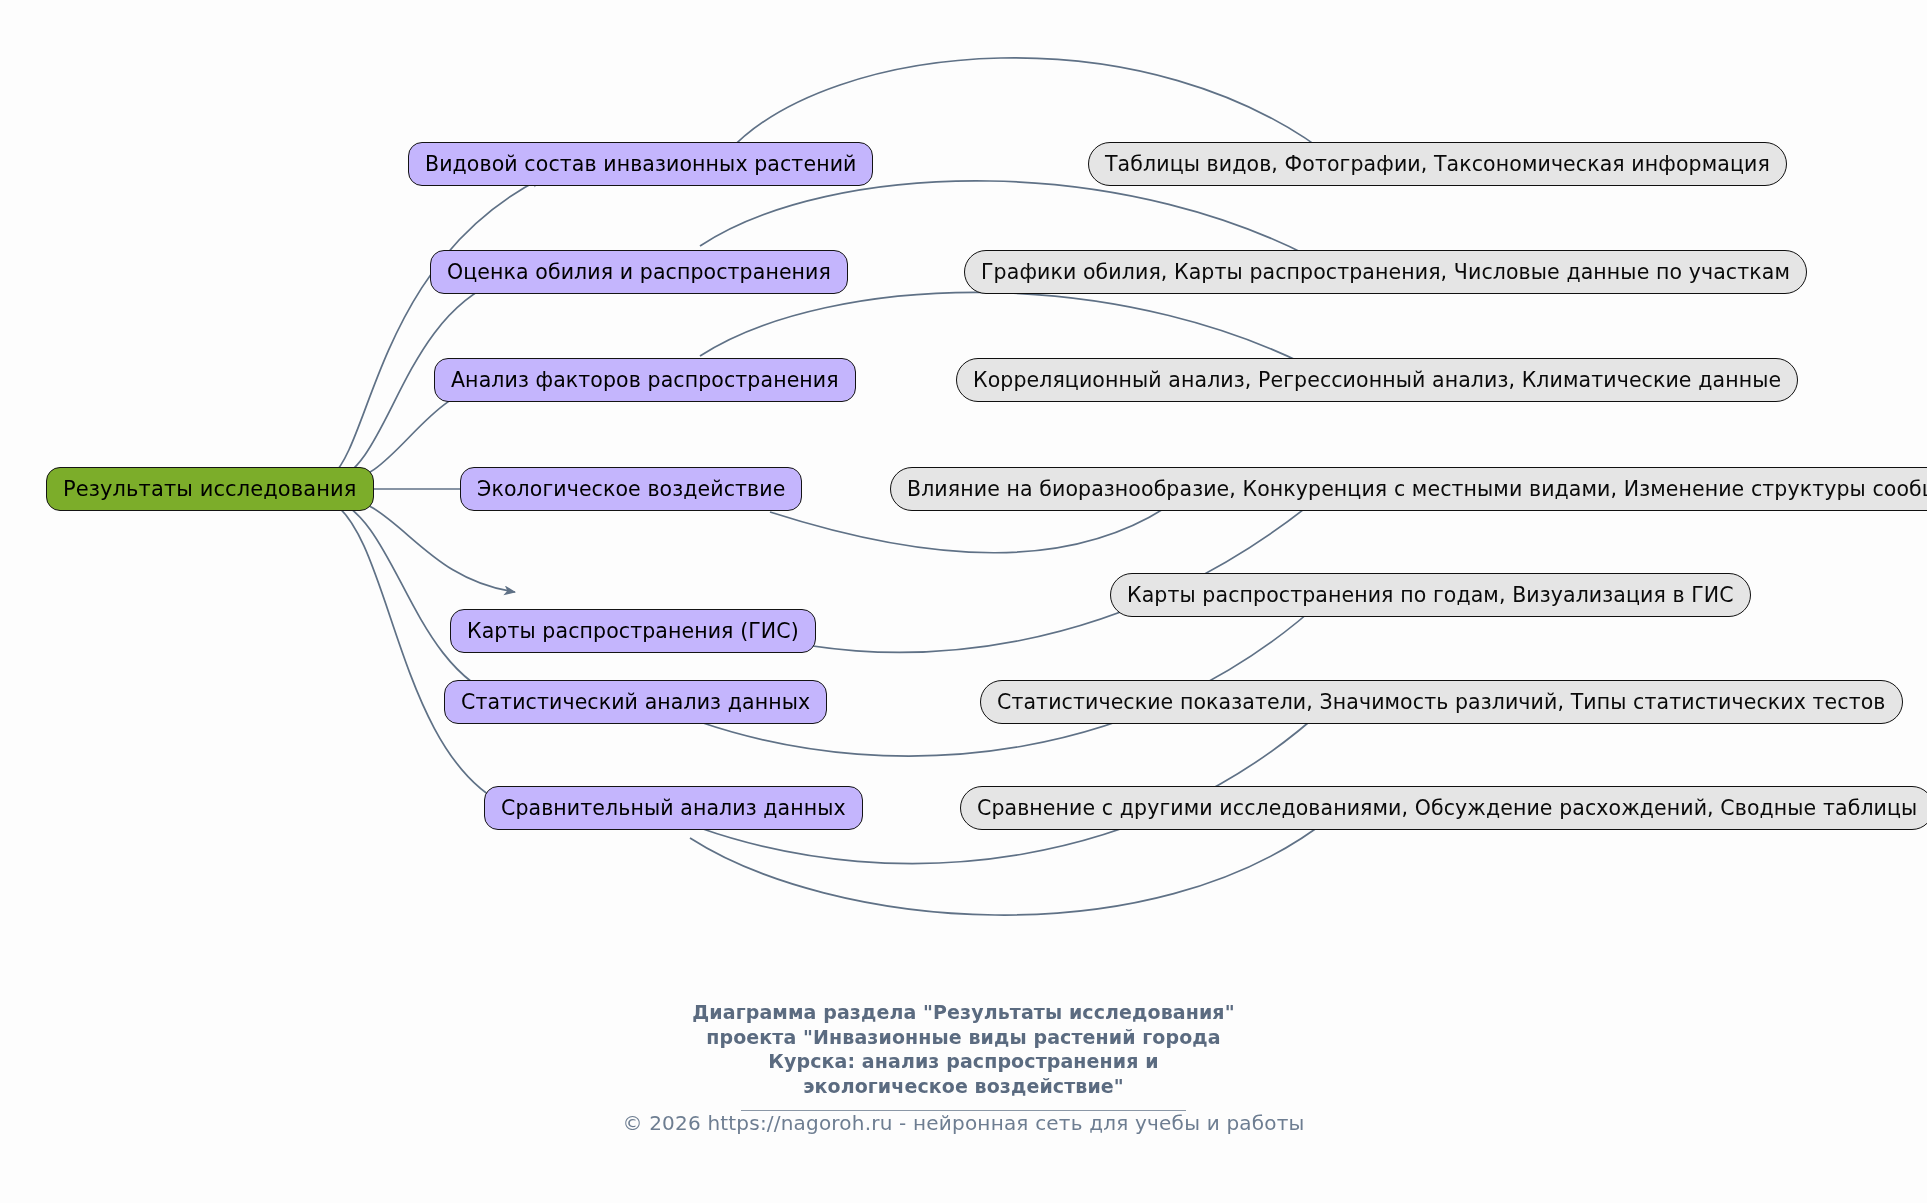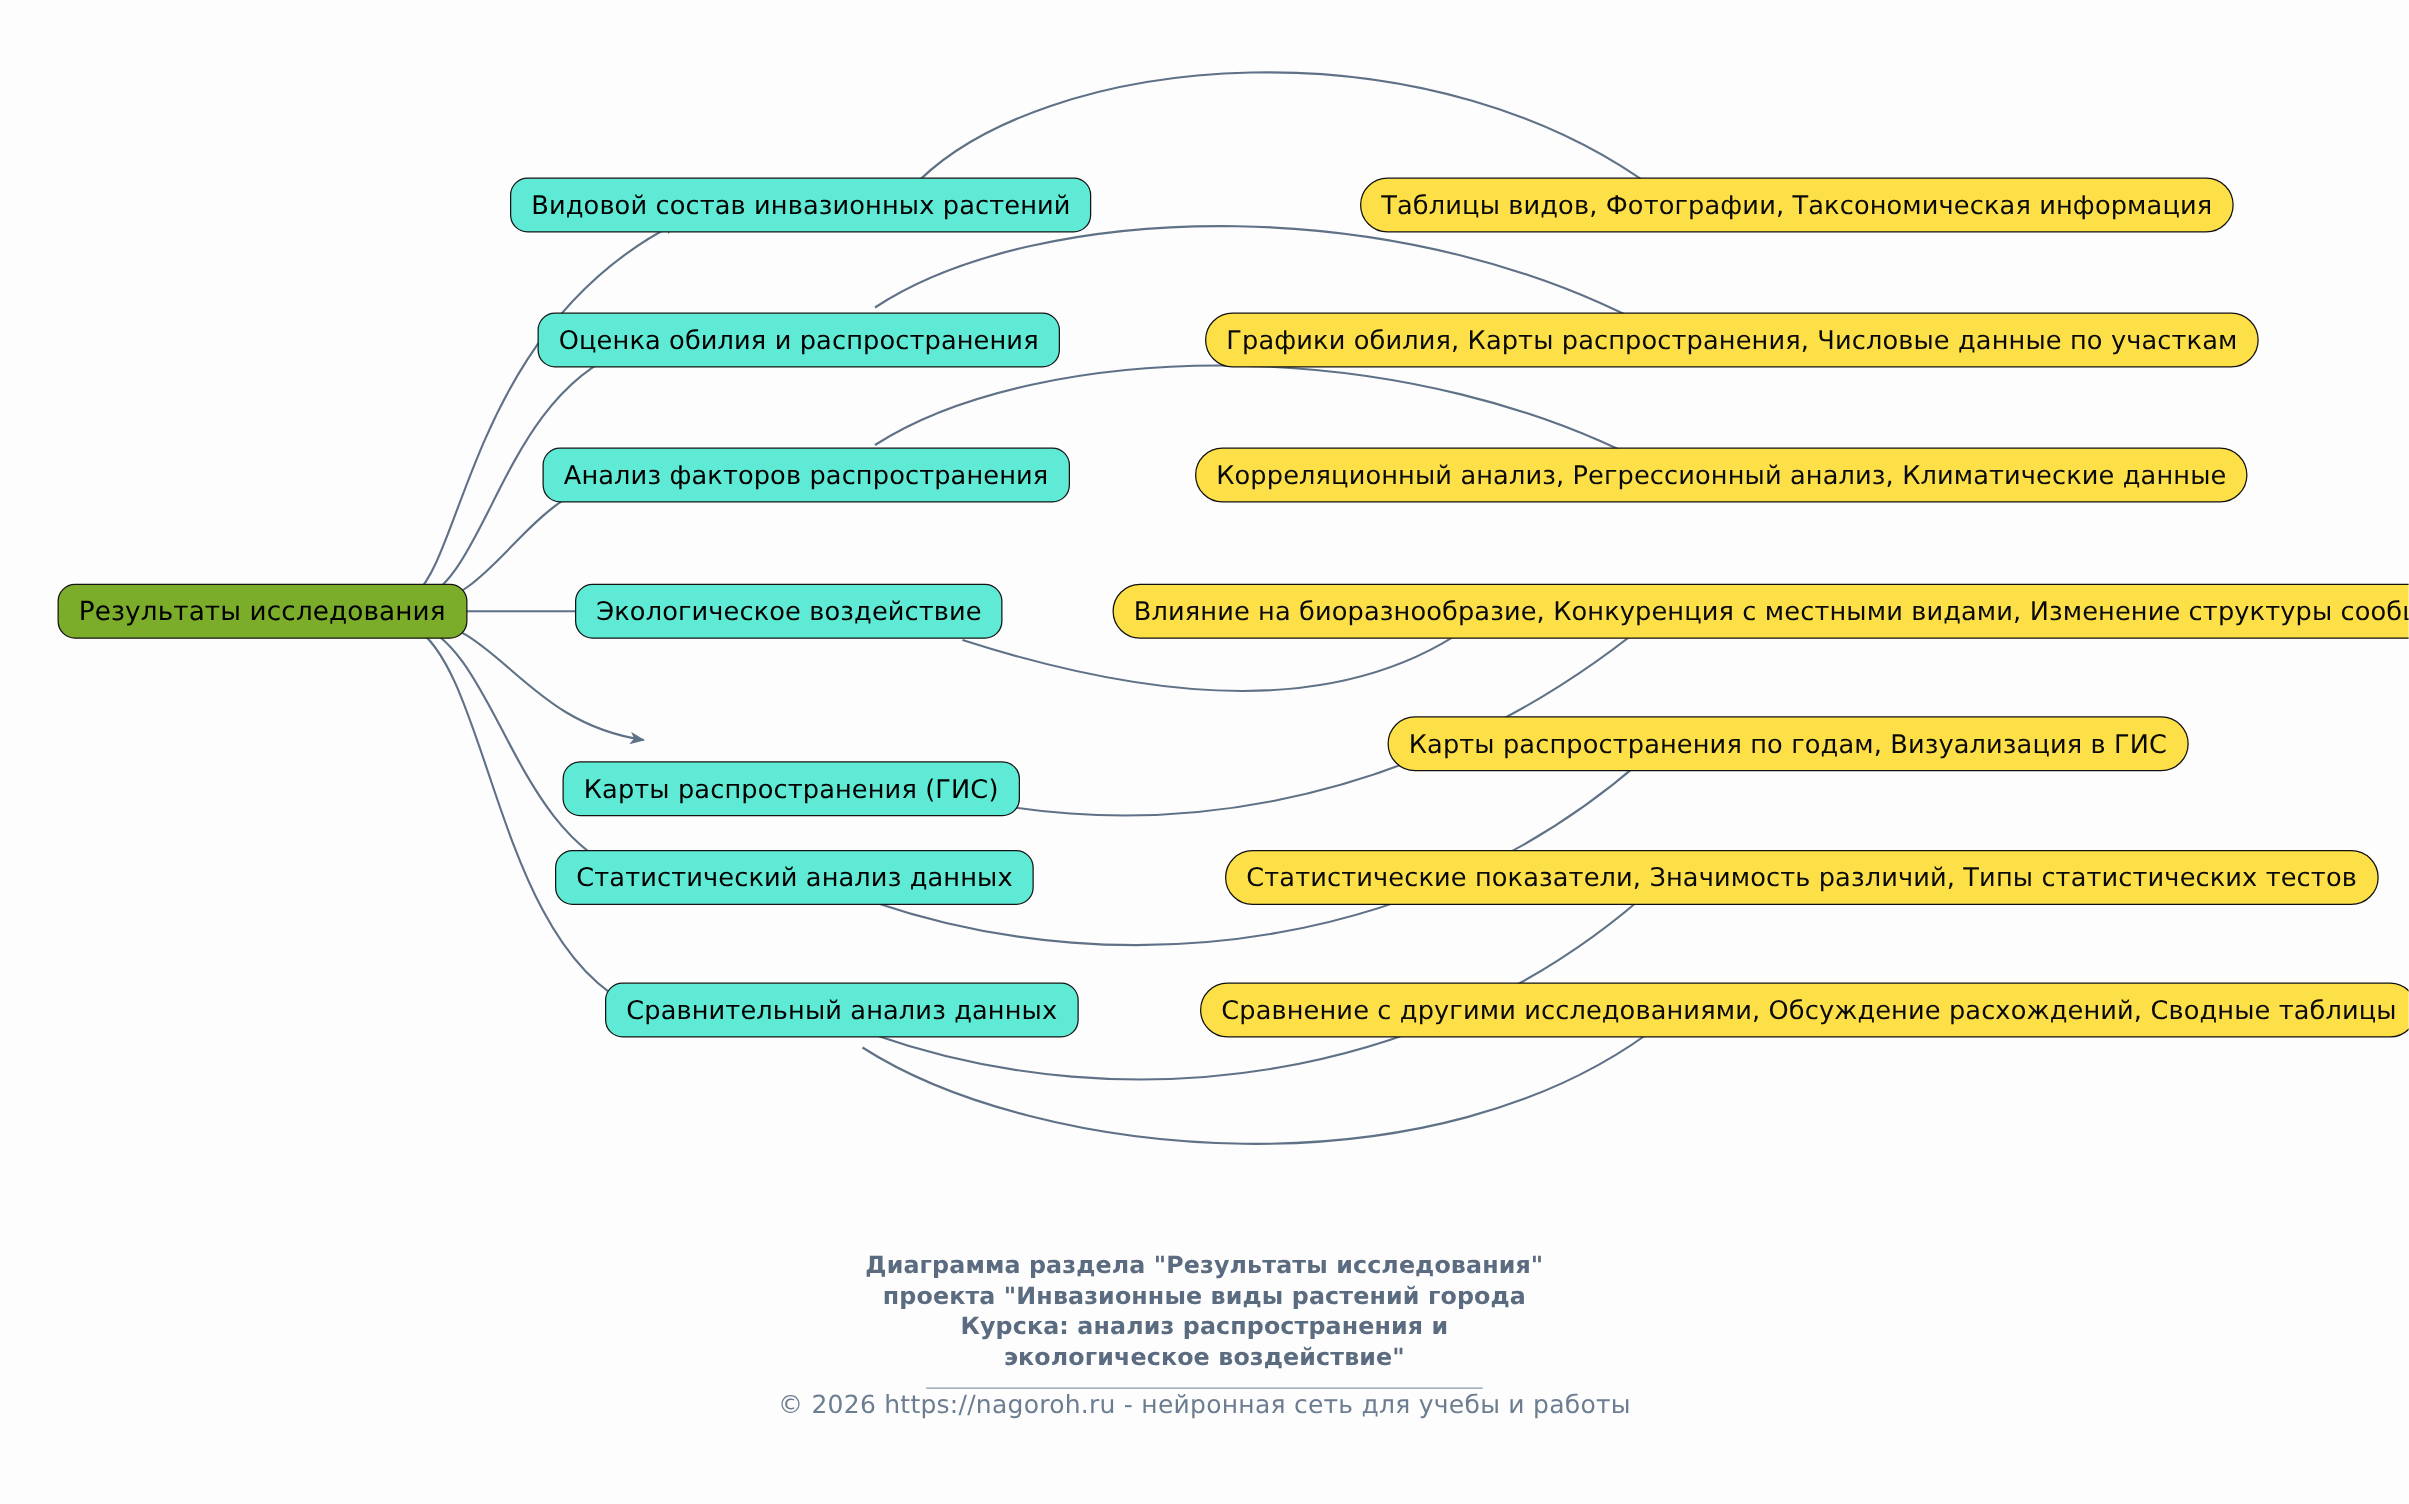--- a/index.html
+++ b/index.html
@@ -39,28 +39,28 @@
     letter-spacing: 0.1px;
   }
   .node-root {
     background: #7cad2a;
     color: #000000;
     font-size: 21px;
     height: 44px;
     padding: 0 16px;
   }
   .node-branch {
-    background: #5eead4;
+    background: #c4b5fd;
     color: #000000;
     font-size: 20.5px;
     height: 44px;
     padding: 0 16px;
   }
   .node-leaf {
-    background: #fde047;
+    background: #e5e5e5;
     color: #0a0a0a;
     font-size: 20.5px;
     height: 44px;
     padding: 0 16px;
     border: 1.6px solid #101010;
     border-radius: 22px;
   }
   #footer {
     position: absolute;
     left: 0;

